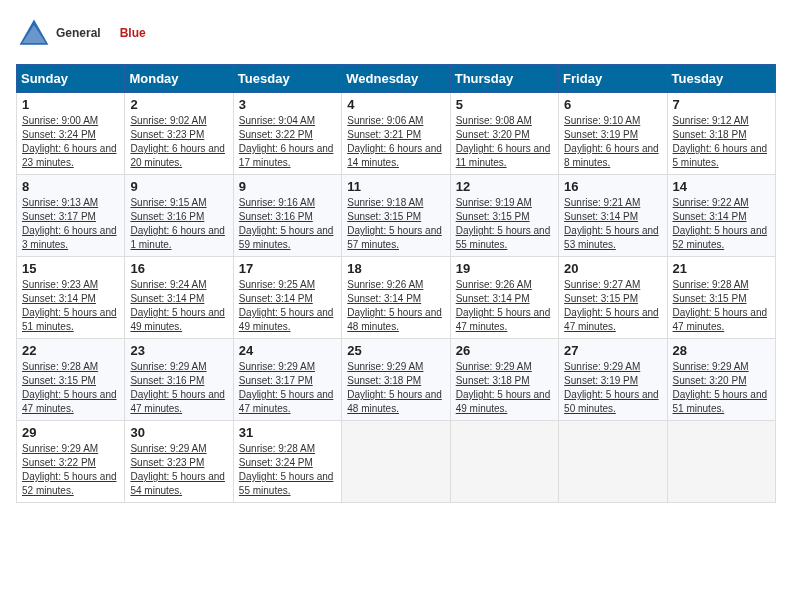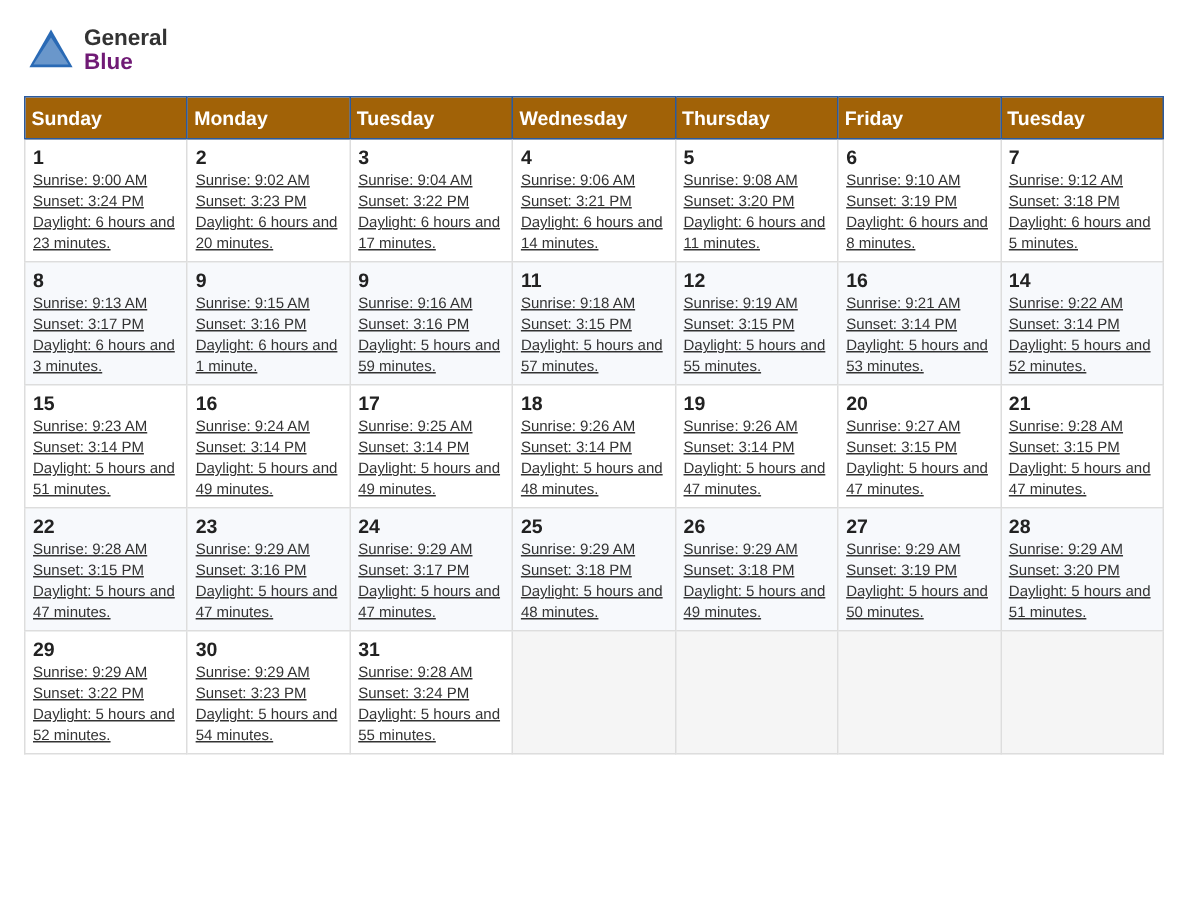--- a/index.html
+++ b/index.html
@@ -16,27 +16,27 @@
       align-items: flex-start;
       margin-bottom: 12px;
     }
     .logo {
       display: flex;
       align-items: center;
       gap: 4px;
     }
     .logo-text {
       display: flex;
-      flex-direction: column;
-      font-size: 15px;
+      flex-direction: row;
+      font-size: 12px;
       font-weight: bold;
       line-height: 1.1;
     }
     .logo-text .general { color: #333; }
-    .logo-text .blue { color: #701a75; }
+    .logo-text .blue { color: #b91c1c; margin-left: 19px; }
     .logo-icon {
       width: 36px;
       height: 36px;
     }
     .title-block {
       text-align: right;
     }
     .month-title {
       font-size: 36px;
       font-weight: bold;
@@ -44,21 +44,21 @@
     }
     .location {
       font-size: 16px;
       color: #444;
     }
     .calendar {
       width: 100%;
       border-collapse: collapse;
     }
     .calendar th {
-      background-color: #a16207;
+      background-color: #0369a1;
       color: white;
       padding: 6px 4px;
       font-size: 13px;
       font-weight: bold;
       text-align: left;
       border: 1px solid #2a5a9f;
     }
     .calendar td {
       vertical-align: top;
       padding: 4px 5px;

